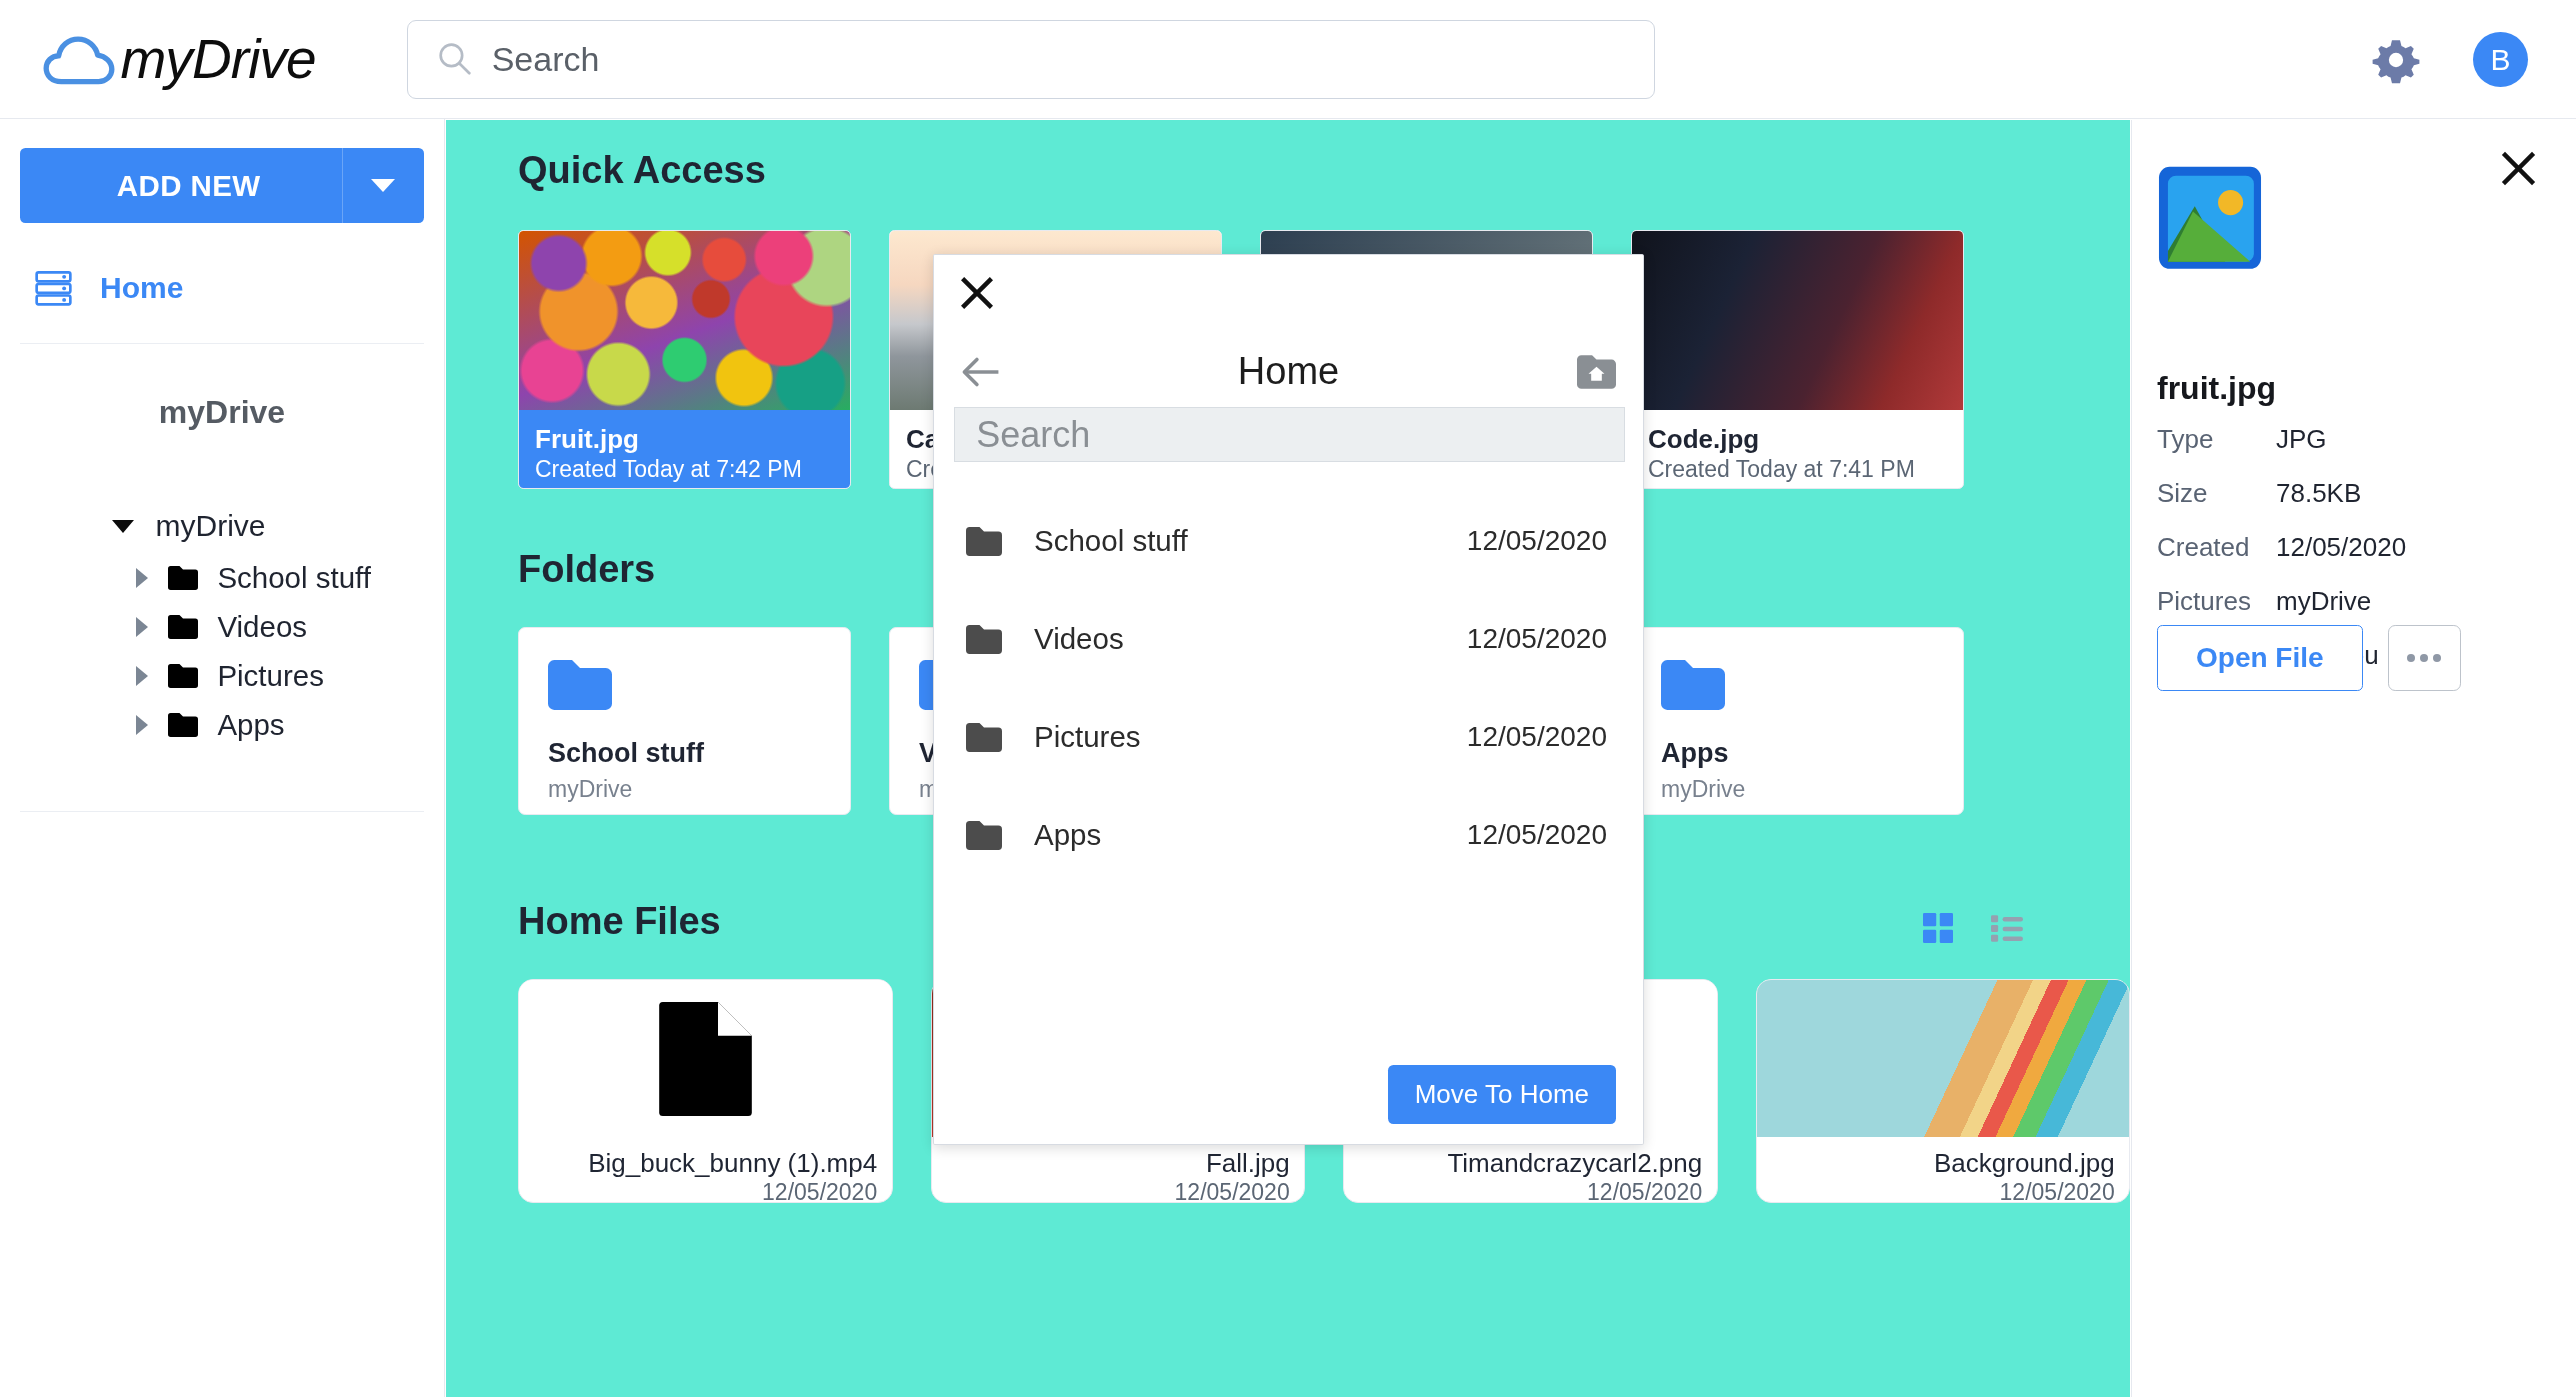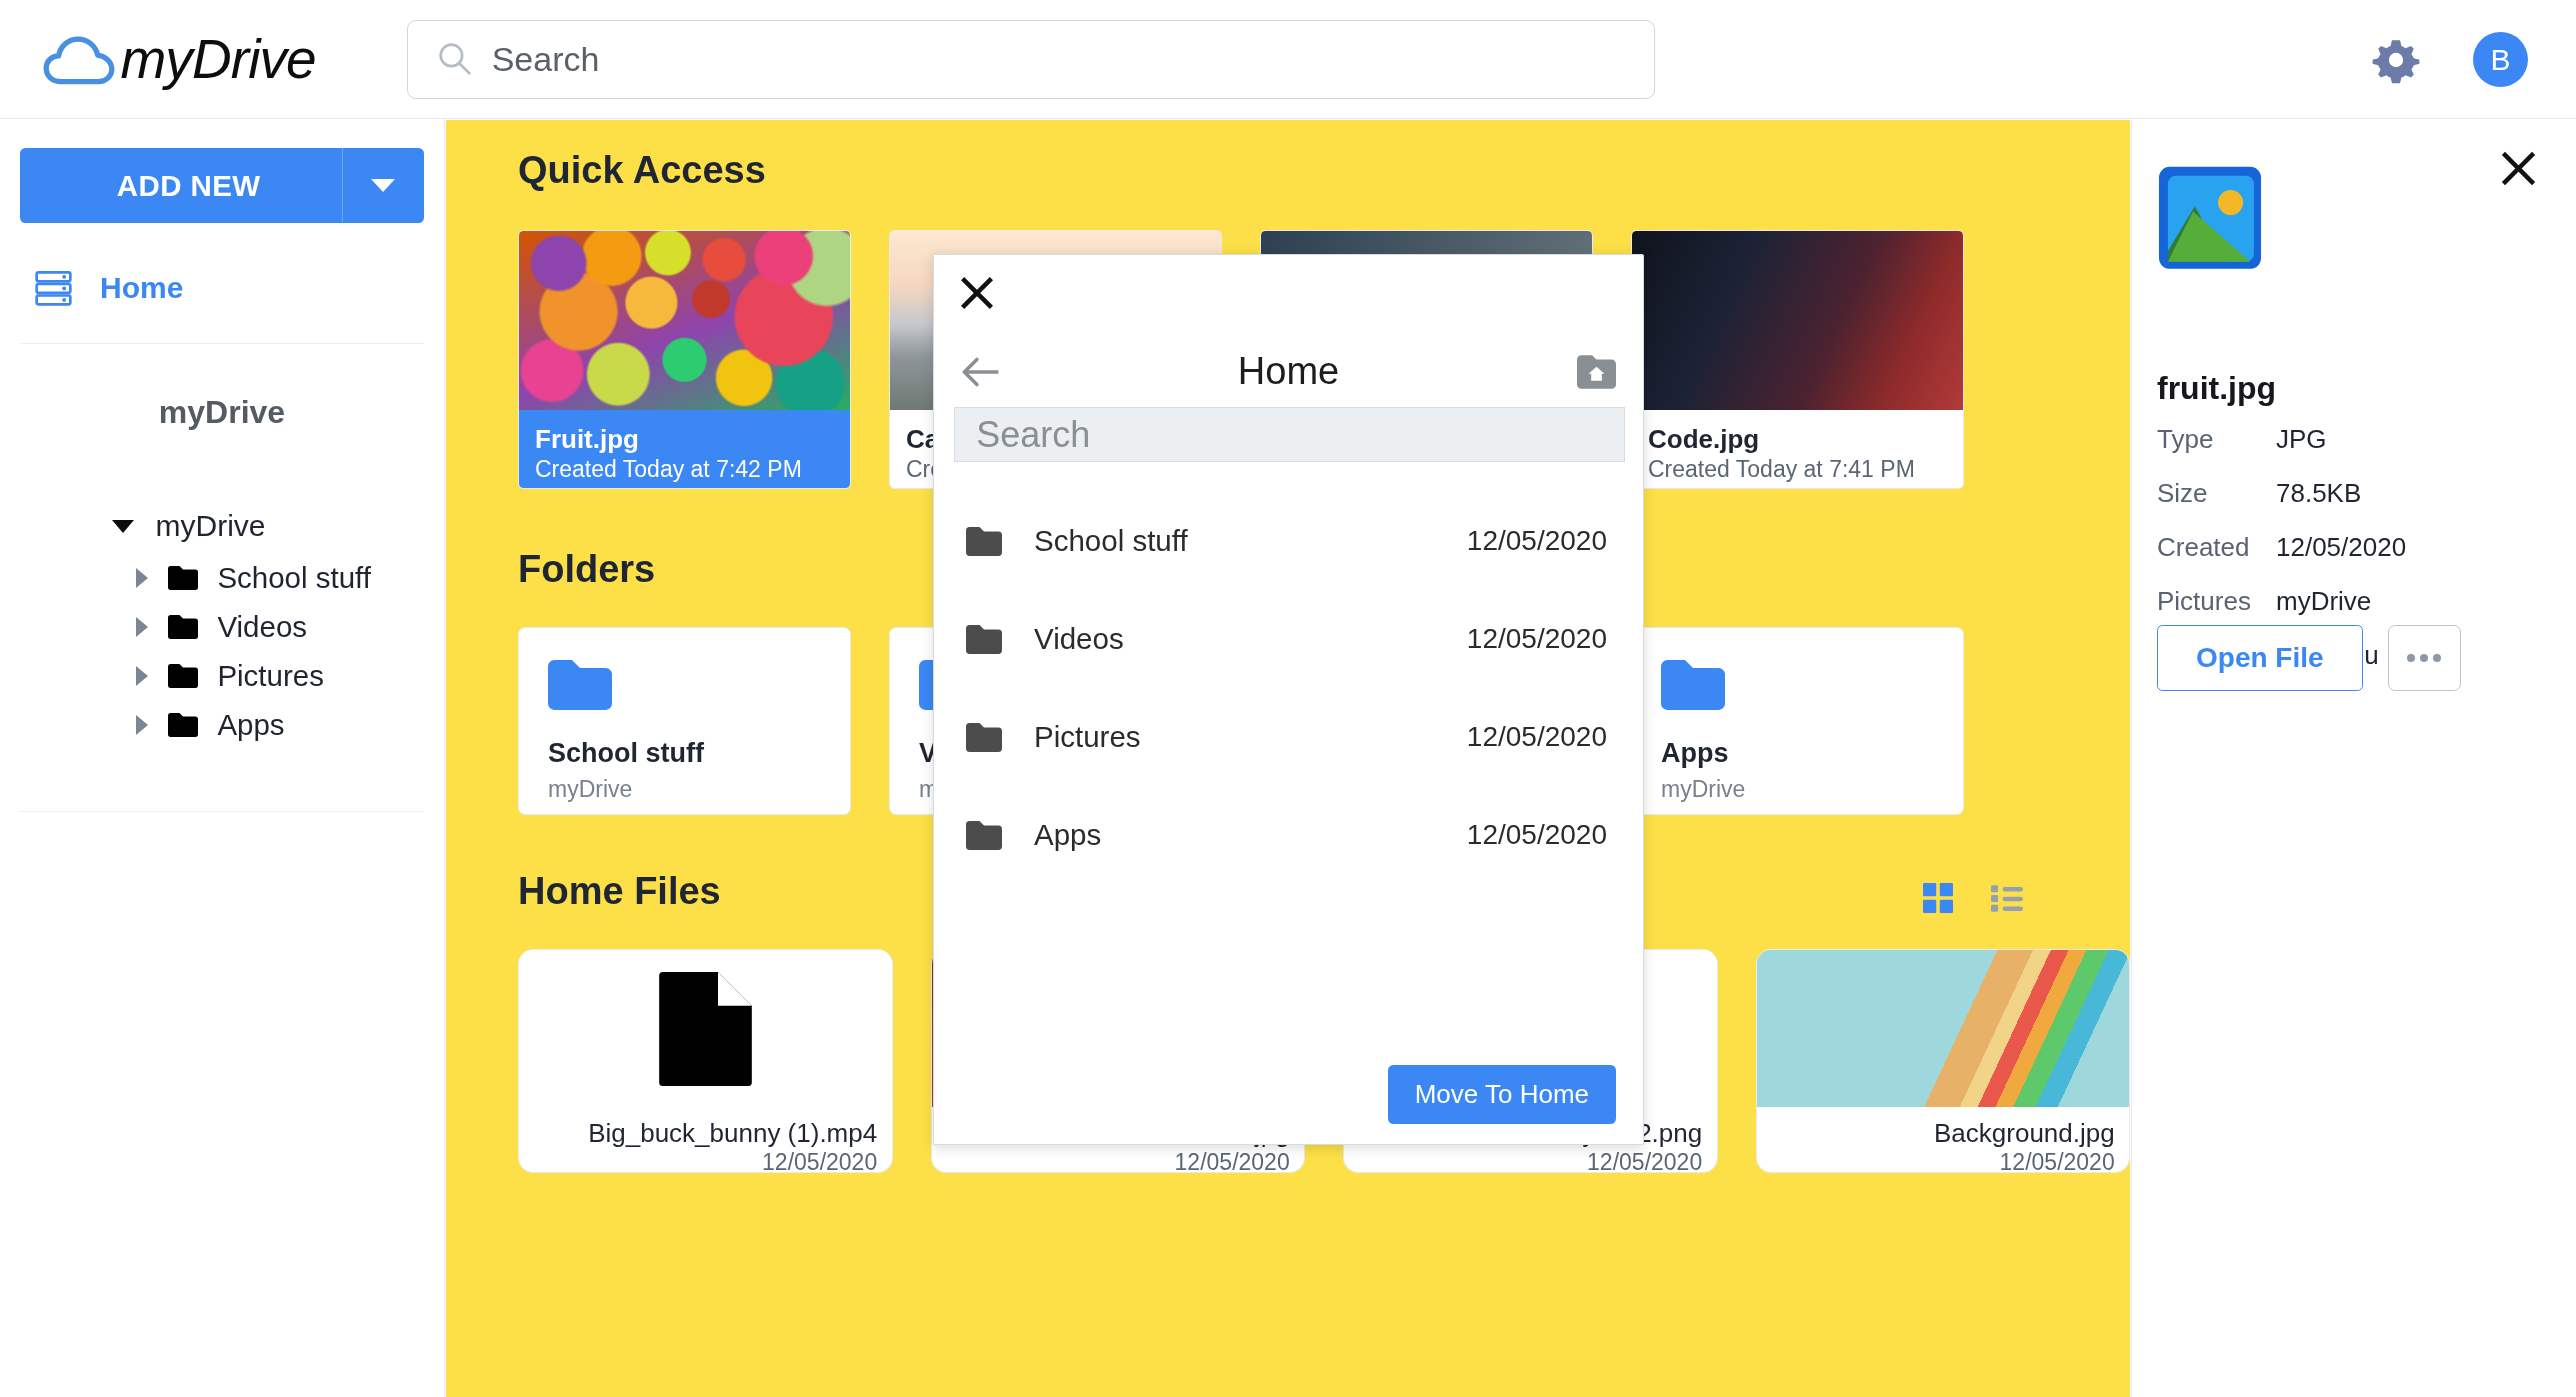--- a/index.html
+++ b/index.html
@@ -94,21 +94,21 @@
     display: flex; align-items: center; gap: 19.7px; padding-left: 136px;
     height: 49px; cursor: pointer;
   }
   .folder-glyph-black { width: 30px; height: 24px; flex: 0 0 auto; }
   .tree-item-label { font-size: 29.5px; color: #1f2430; }
   .sidebar-sep2 { margin: 61px 19.7px 0 19.7px; height: 0.9px; background: #ebeef3; }
 
   
   .main {
     position: absolute; left: 446px; top: 120px; width: 1684px; height: 1277px;
-    background: #fde047; overflow: hidden;
+    background: #5eead4; overflow: hidden;
   }
   .section-title {
     font-size: 38px; font-weight: bold; color: #1f2533; margin-left: 72px;
   }
   .card-row { display: flex; gap: 38px; margin-left: 72px; }
 
   .qa-card {
     width: 333px; height: 259px; border: 0.9px solid #e8eaf0; border-radius: 5.4px;
     overflow: hidden; background: #fff; cursor: pointer; position: relative;
   }
@@ -401,21 +401,21 @@
         <div class="folder-card">
           <svg class="folder-icon-blue" viewBox="0 0 72 56">
             <path d="M0 7 a7 7 0 0 1 7-7 h20 l9 9 h29 a7 7 0 0 1 7 7 v33 a7 7 0 0 1 -7 7 h-58 a7 7 0 0 1 -7-7 z" fill="#3b88f5"></path>
           </svg>
           <div class="folder-name">Apps</div>
           <div class="folder-sub">myDrive</div>
         </div>
       </div>
     </div>
 
-    <div style="margin-top:55px;">
+    <div style="margin-top:85px;">
       <div class="files-header">
         <div class="section-title">Home Files</div>
         <div class="view-toggles">
           <svg class="grid-toggle" width="30" height="30" viewBox="0 0 34 34">
             <rect x="0" y="0" width="15" height="15" rx="1.5" fill="#3b88f5"></rect>
             <rect x="19" y="0" width="15" height="15" rx="1.5" fill="#3b88f5"></rect>
             <rect x="0" y="19" width="15" height="15" rx="1.5" fill="#3b88f5"></rect>
             <rect x="19" y="19" width="15" height="15" rx="1.5" fill="#3b88f5"></rect>
           </svg>
           <svg class="list-toggle" width="32" height="27" viewBox="0 0 36 30">

